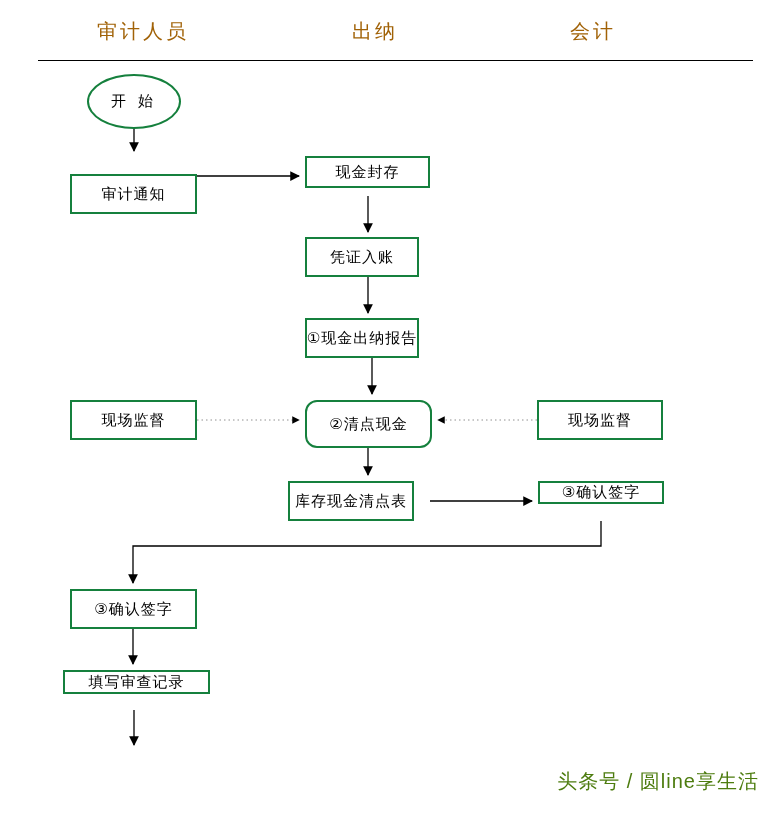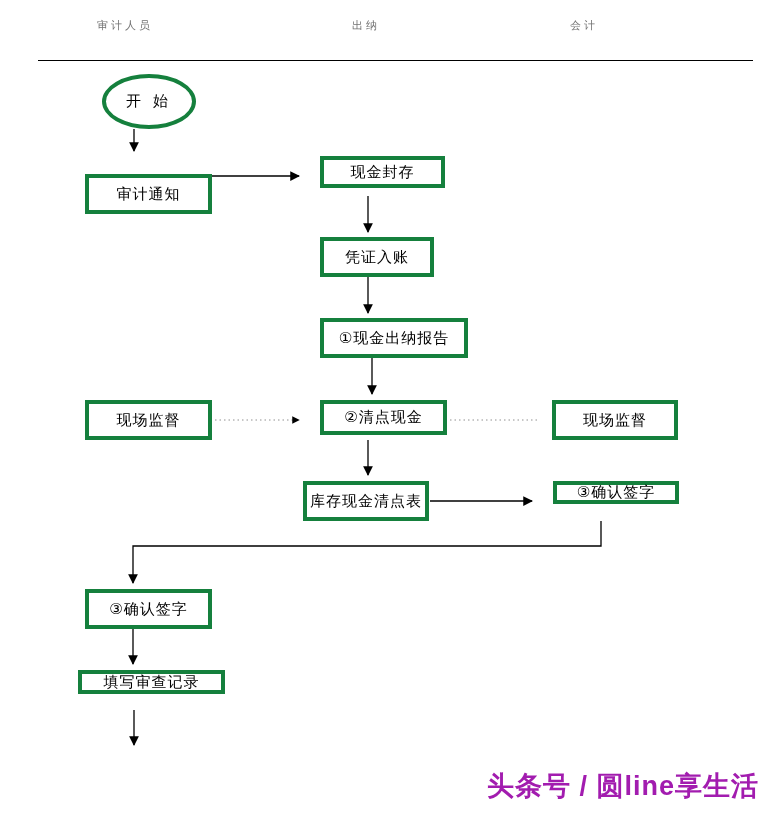--- a/index.html
+++ b/index.html
@@ -11,63 +11,62 @@
   .canvas {
     position: relative;
     width: 769px;
     height: 819px;
     background: #ffffff;
     overflow: hidden;
   }
   .lane-label {
     position: absolute;
     top: 18px;
-    font-size: 11px;
+    font-size: 20px;
     letter-spacing: 3px;
-    color: #737373;
+    color: #a16207;
     white-space: nowrap;
   }
   .separator {
     position: absolute;
     left: 38px;
     top: 60px;
     width: 715px;
     height: 0;
     border-top: 1px solid #000;
   }
   .wire-layer {
     position: absolute;
     left: 0; top: 0;
     width: 769px; height: 819px;
     pointer-events: none;
   }
   .node {
     position: absolute;
-    border: 4px solid #15803d;
+    border: 2px solid #15803d;
     background: #ffffff;
     display: flex;
     align-items: center;
     justify-content: center;
     font-size: 15px;
     letter-spacing: 1px;
     white-space: nowrap;
-    margin-left: 15px;
   }
   .ellipse {
     border-radius: 50%;
     letter-spacing: 4px;
   }
   .watermark {
     position: absolute;
     right: 10px;
     top: 768px;
-    font-size: 27px;
-    font-weight: bold;
+    font-size: 20px;
+    font-weight: normal;
     letter-spacing: 1px;
-    color: #a21caf;
+    color: #4d7c0f;
     white-space: nowrap;
   }
 </style>
 </head>
 <body>
 
 <div class="canvas">
 
   <div class="lane-label" style="left:97px;">审计人员</div>
   <div class="lane-label" style="left:352px;">出纳</div>
@@ -91,23 +90,23 @@
     <line x1="430" y1="501" x2="532" y2="501" stroke="#000" stroke-width="1.3" marker-end="url(#arrow)"></line>
     <polyline points="601,521 601,546 133,546 133,583" fill="none" stroke="#000" stroke-width="1.3" marker-end="url(#arrow)"></polyline>
     <line x1="133" y1="629" x2="133" y2="664" stroke="#000" stroke-width="1.3" marker-end="url(#arrow)"></line>
     <line x1="134" y1="710" x2="134" y2="745" stroke="#000" stroke-width="1.3" marker-end="url(#arrow)"></line>
   </svg>
 
   <div class="node ellipse" style="left:87px;  top:74px;  width:94px;  height:55px;">开  始</div>
   <div class="node" style="left:70px;  top:174px; width:127px; height:40px;">审计通知</div>
   <div class="node" style="left:305px; top:156px; width:125px; height:32px;">现金封存</div>
   <div class="node" style="left:305px; top:237px; width:114px; height:40px;">凭证入账</div>
-  <div class="node" style="left:305px; top:318px; width:148px; height:40px;text-align:right;">①现金出纳报告</div>
+  <div class="node" style="left:305px; top:318px; width:114px; height:40px;text-align:right;">①现金出纳报告</div>
   <div class="node" style="left:70px;  top:400px; width:127px; height:40px;">现场监督</div>
-  <div class="node" style="left:305px; top:400px; width:127px; height:35px;">②清点现金</div>
+  <div class="node" style="left:305px; top:400px; width:127px; height:48px;border-radius:12px;">②清点现金</div>
   <div class="node" style="left:537px; top:400px; width:126px; height:40px;">现场监督</div>
   <div class="node" style="left:288px; top:481px; width:126px; height:40px;">库存现金清点表</div>
   <div class="node" style="left:538px; top:481px; width:126px; height:23px;">③确认签字</div>
   <div class="node" style="left:70px;  top:589px; width:127px; height:40px;">③确认签字</div>
   <div class="node" style="left:63px;  top:670px; width:147px; height:24px;">填写审查记录</div>
 
   <div class="watermark">头条号 / 圆line享生活</div>
 
 </div>
 

